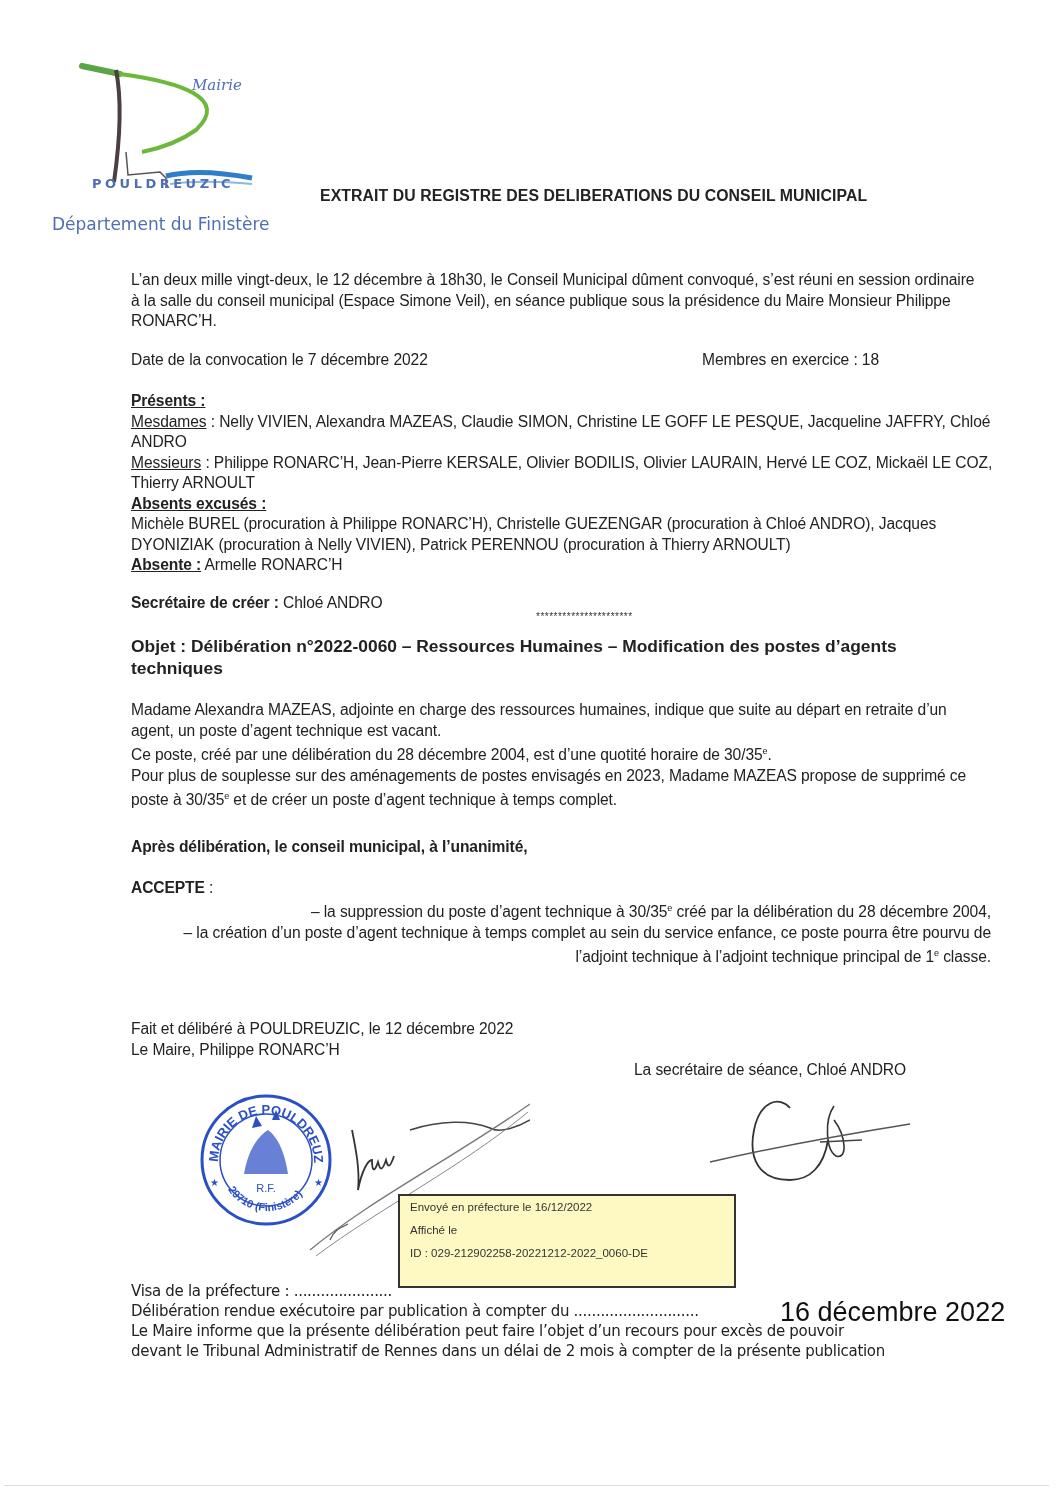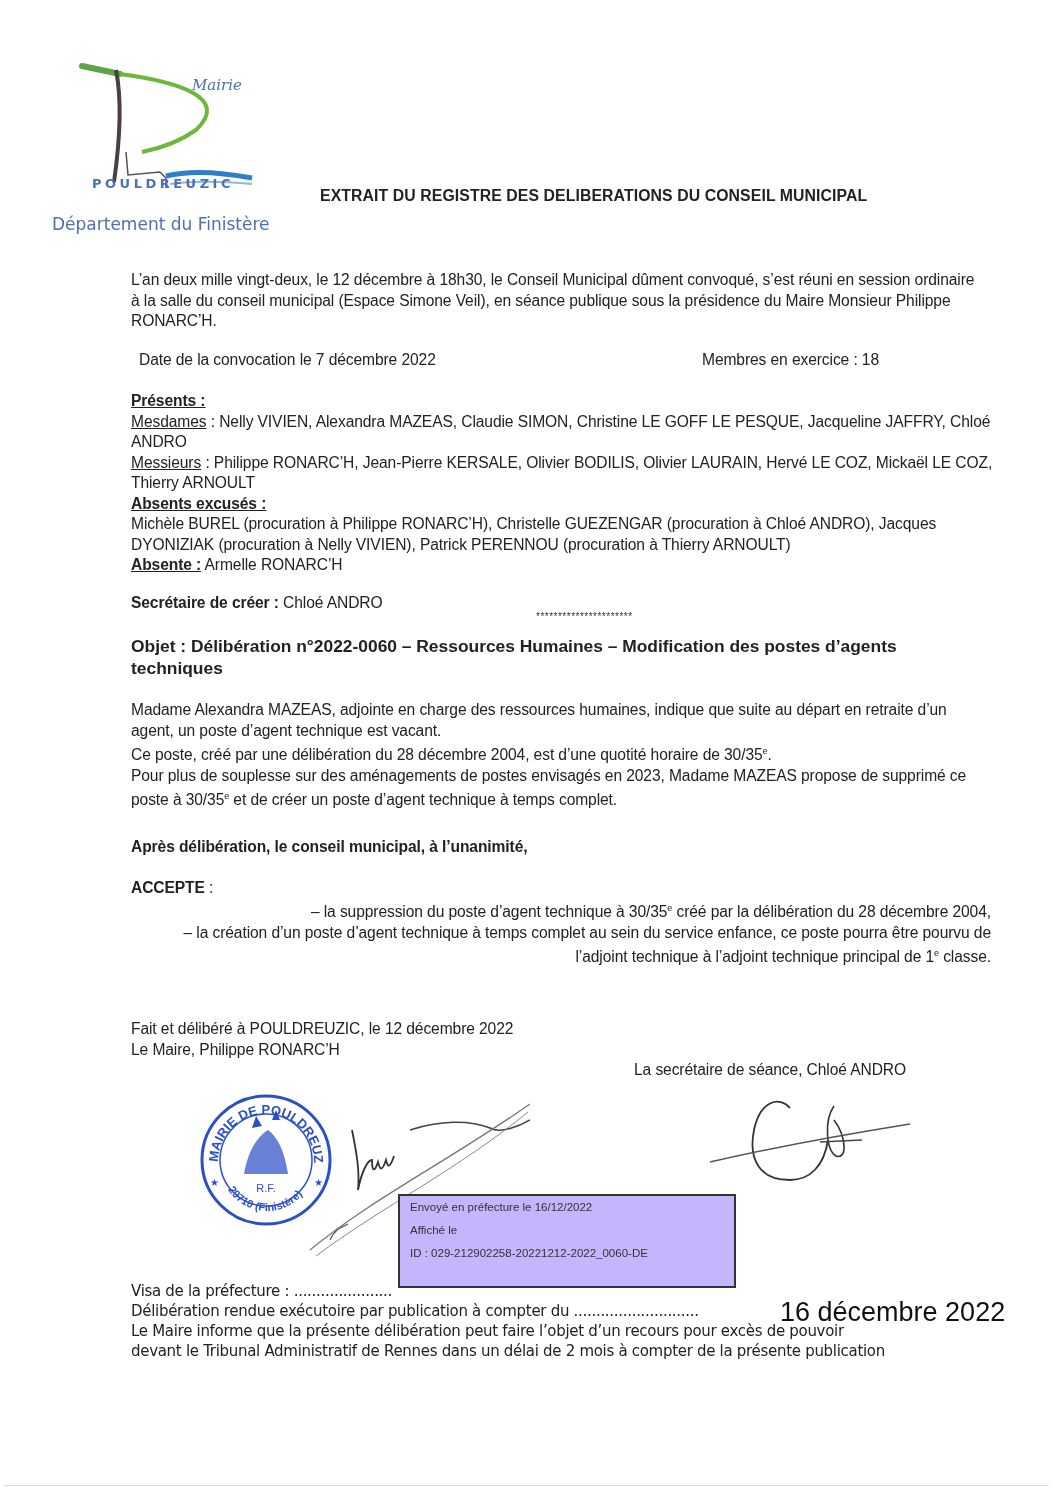--- a/index.html
+++ b/index.html
@@ -7,36 +7,36 @@
          font-family: "Liberation Sans", sans-serif; color: #1e1e1e; }
   .abs { position: absolute; }
   .txt { font-size: 15.6px; line-height: 20.5px; color: #222; letter-spacing: -0.1px; }
   .bold { font-weight: bold; }
   .u { text-decoration: underline; }
   #logo { left: 70px; top: 60px; width: 200px; height: 130px; }
   #logo-name { left: 92px; top: 176px; font-size: 13px; letter-spacing: 3.5px; color: #4f6fb5; font-weight: bold; font-family: "DejaVu Sans", sans-serif; }
   #logo-dept { left: 52px; top: 214px; font-size: 17px; color: #4f6fb5; font-family: "DejaVu Sans", sans-serif; }
   #doc-title { left: 320px; top: 187px; font-size: 15.8px; font-weight: bold; color: #222; letter-spacing: 0.1px; }
   #intro { left: 131px; top: 270px; width: 850px; }
-  #conv-date { left: 139px; top: 350px; }
+  #conv-date { left: 131px; top: 350px; }
   #members { left: 702px; top: 350px; }
   #attendance { left: 131px; top: 391px; width: 880px; }
   #secretary { left: 131px; top: 593px; }
   #stars { left: 536px; top: 611px; font-size: 10px; color: #333; letter-spacing: 0.5px; }
   #subject { left: 131px; top: 635px; width: 820px; font-size: 17.4px; line-height: 22px; font-weight: bold; color: #222; }
   #exposition { left: 131px; top: 700px; width: 850px; }
   #decision-intro { left: 131px; top: 837px; }
   #accepte { left: 131px; top: 878px; }
   #items { left: 131px; top: 898px; width: 860px; text-align: right; }
   #signoff { left: 131px; top: 1019px; }
   #sec-sign { left: 634px; top: 1060px; }
   #stamp { left: 196px; top: 1090px; width: 140px; height: 140px; }
   #mayor-sig { left: 290px; top: 1090px; width: 240px; height: 170px; }
   #sec-sig { left: 700px; top: 1080px; width: 260px; height: 110px; }
-  #prefecture-box { left: 398px; top: 1194px; width: 338px; height: 94px; border: 2px solid #333; background: #c4b5fd; box-sizing: border-box; }
+  #prefecture-box { left: 398px; top: 1194px; width: 338px; height: 94px; border: 2px solid #333; background: #fef9c3; box-sizing: border-box; }
   #prefecture-box div { font-size: 11.5px; color: #333; padding-left: 10px; height: 23px; line-height: 23px; }
   #visa-block { left: 131px; top: 1281px; font-family: "DejaVu Sans", sans-serif; font-size: 15px; line-height: 20px; color: #222; width: 880px; }
   #visa-block .row { white-space: nowrap; letter-spacing: -0.3px; }
   #exec-date { left: 780px; top: 1297px; font-size: 27px; color: #111; }
   #bottom-line { left: 4px; top: 1485px; width: 1045px; height: 1px; background: #dcdcdc; }
   p { margin: 0; }
 </style>
 </head>
 <body>
 

